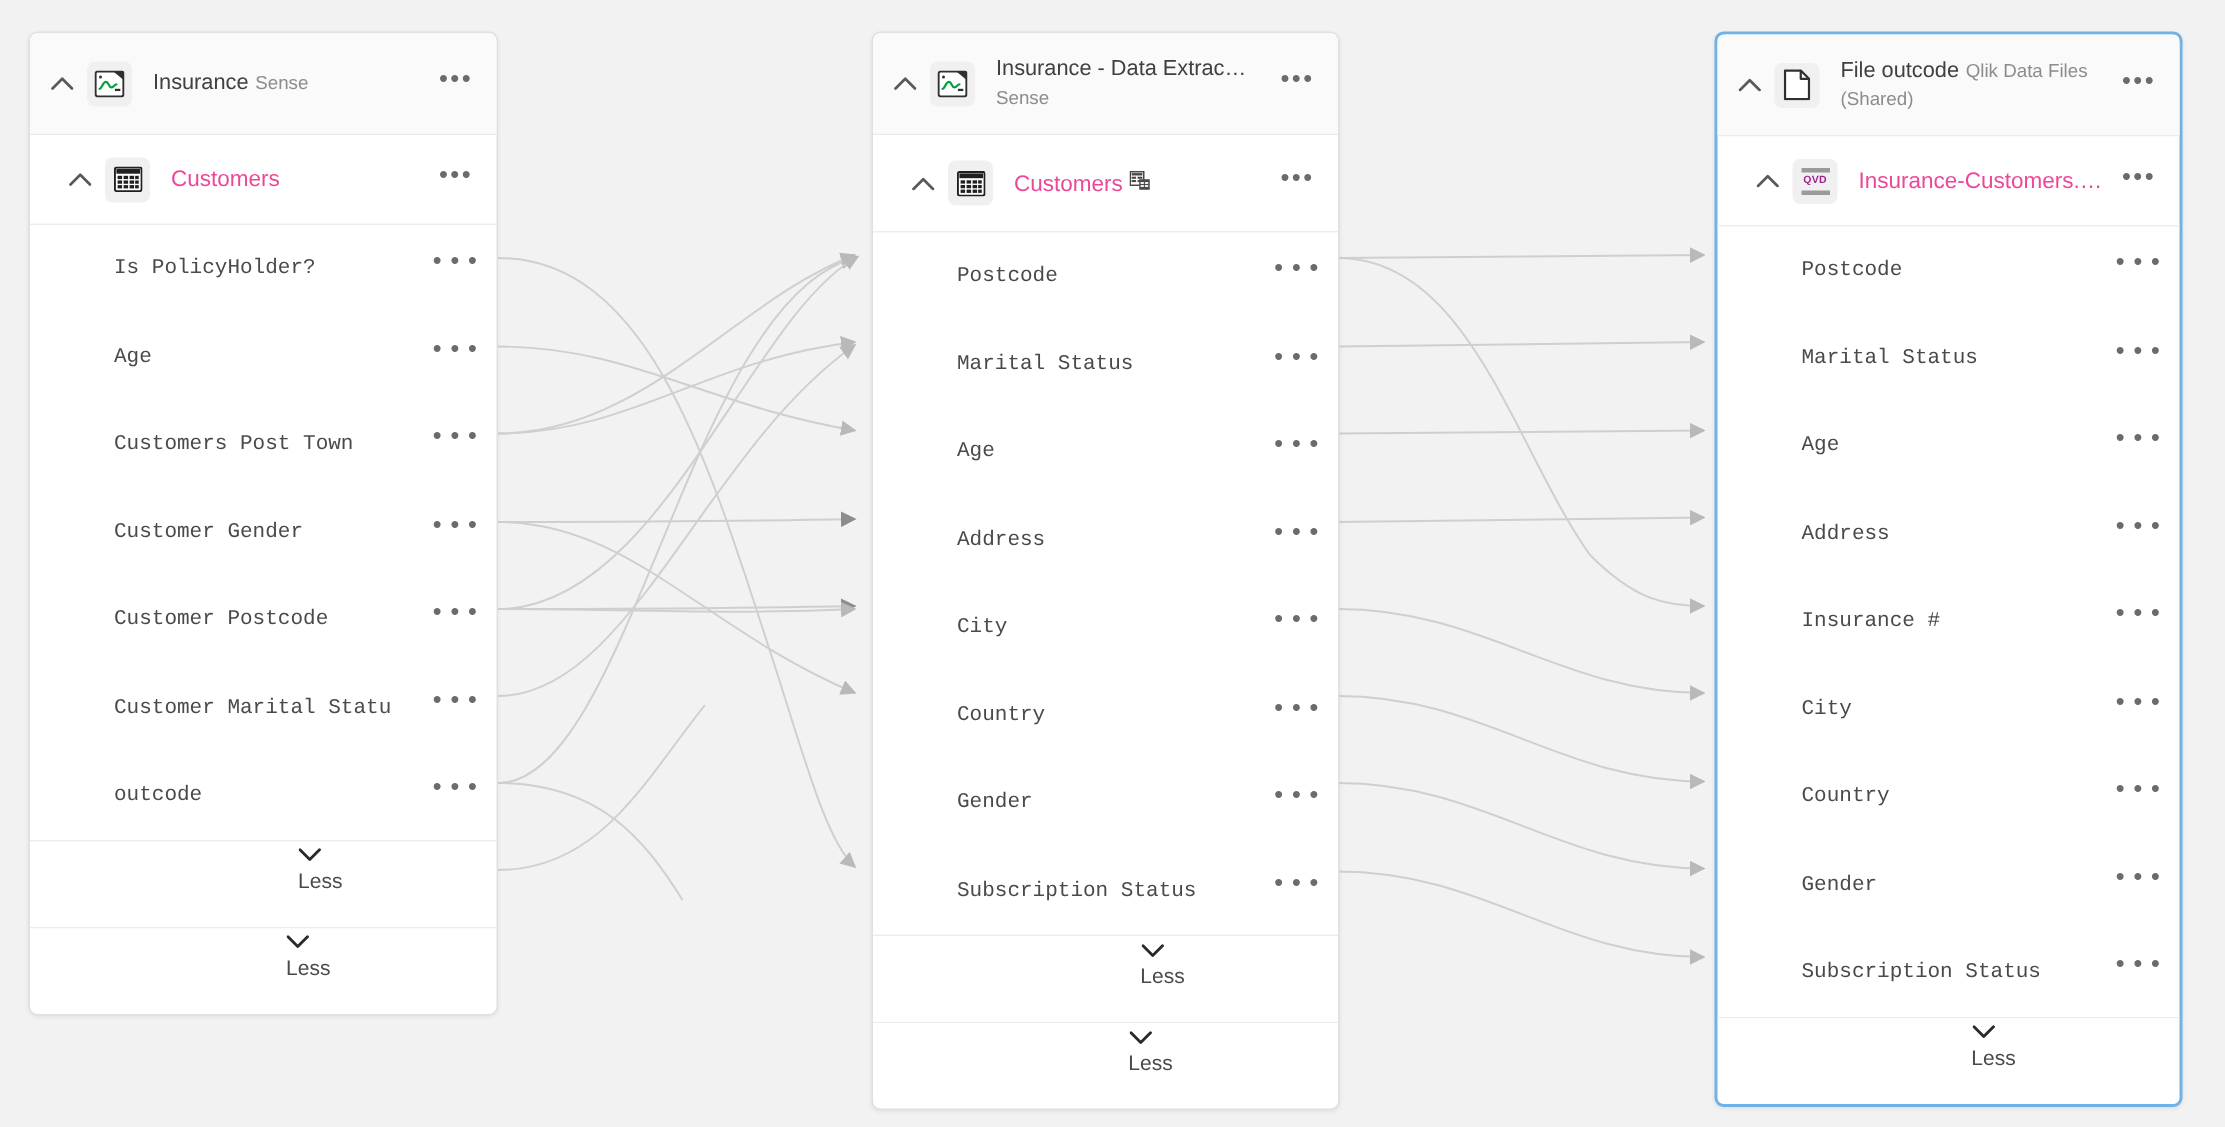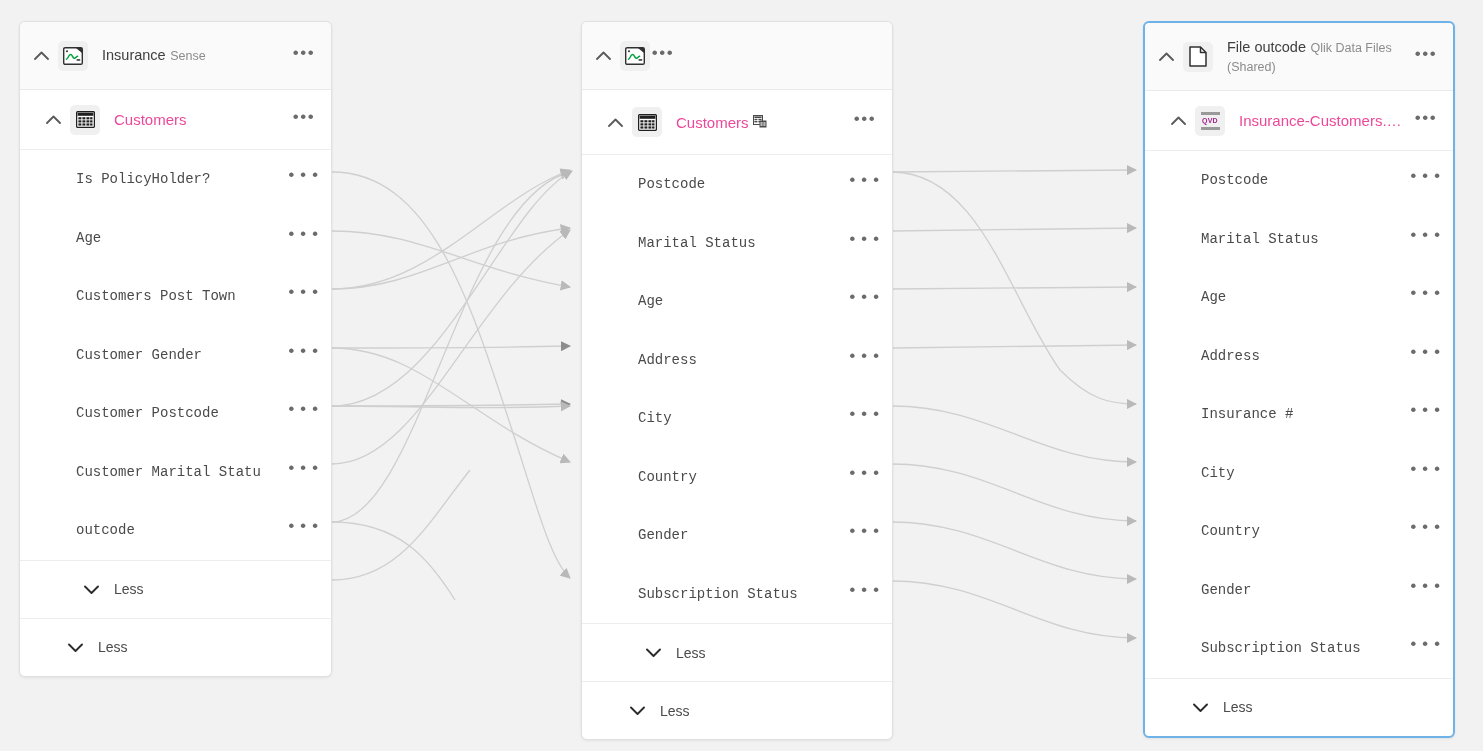--- a/index.html
+++ b/index.html
@@ -77,20 +77,21 @@
   }
   .field-name {
     flex: 1; font-size: 14px; color: #4a4a4a;
     white-space: nowrap; overflow: hidden; text-overflow: ellipsis;
   }
 
   .less-row {
     display: flex; align-items: center;
     height: 58px; border-top: 1px solid #ededed;
     cursor: pointer;
+    flex-direction: column;
   }
   .less-row.inner { padding-left: 62px; }
   .less-row.outer { padding-left: 46px; border-radius: 0 0 6px 6px; }
   .less-label { font-size: 14px; color: #4a4a4a; margin-left: 14px; }
   .less-chev { width: 18px; height: 18px; display:flex; align-items:center; justify-content:center; color:#333; }
 
   
   .qvd { width: 20px; height: 18px; display: flex; flex-direction: column; justify-content: space-between; align-items: center; }
   .qvd .bar { width: 19px; height: 3px; background: #9a9a9a; }
   .qvd .txt { font-size: 7px; font-weight: bold; color: #a3238e; font-family: "Liberation Sans", sans-serif; letter-spacing: 0.2px; line-height: 8px; }
@@ -257,20 +258,24 @@
       </span>
       <span class="app-icon">
         <svg width="20" height="18" viewBox="0 0 20 18">
           <rect x="0.7" y="0.7" width="18.6" height="16.6" rx="1.4" fill="#fff" stroke="#303030" stroke-width="1.4"></rect>
           <path d="M13 1 H19 V6 Z" fill="#303030"></path>
           <circle cx="4" cy="4.3" r="1" fill="#303030"></circle>
           <path d="M3.4 12.3 C5 12.3 5.4 7.6 7.6 7.6 C9.6 7.6 9.4 11.2 11.3 11.2 C12.9 11.2 13.3 9.3 14.6 9.3" stroke="#00a23c" stroke-width="1.5" fill="none" stroke-linecap="round"></path>
           <rect x="13.6" y="12.2" width="3.6" height="1.5" fill="#303030"></rect>
         </svg>
       </span>
+      <span class="app-titles">
+        <span class="app-name">Insurance - Data Extrac…</span>
+        <span class="app-sub">Sense</span>
+      </span>
       <span class="dots">•••</span>
     </div>
 
     <div class="card-table" style="height:65px;">
       <span class="chev">
         <svg width="15" height="9" viewBox="0 0 15 9">
             <path d="M1 8 L7.5 1.5 L14 8" stroke="#595959" stroke-width="1.8" fill="none" stroke-linecap="round" stroke-linejoin="round"></path>
           </svg>
       </span>
       <span class="tbl-icon">

